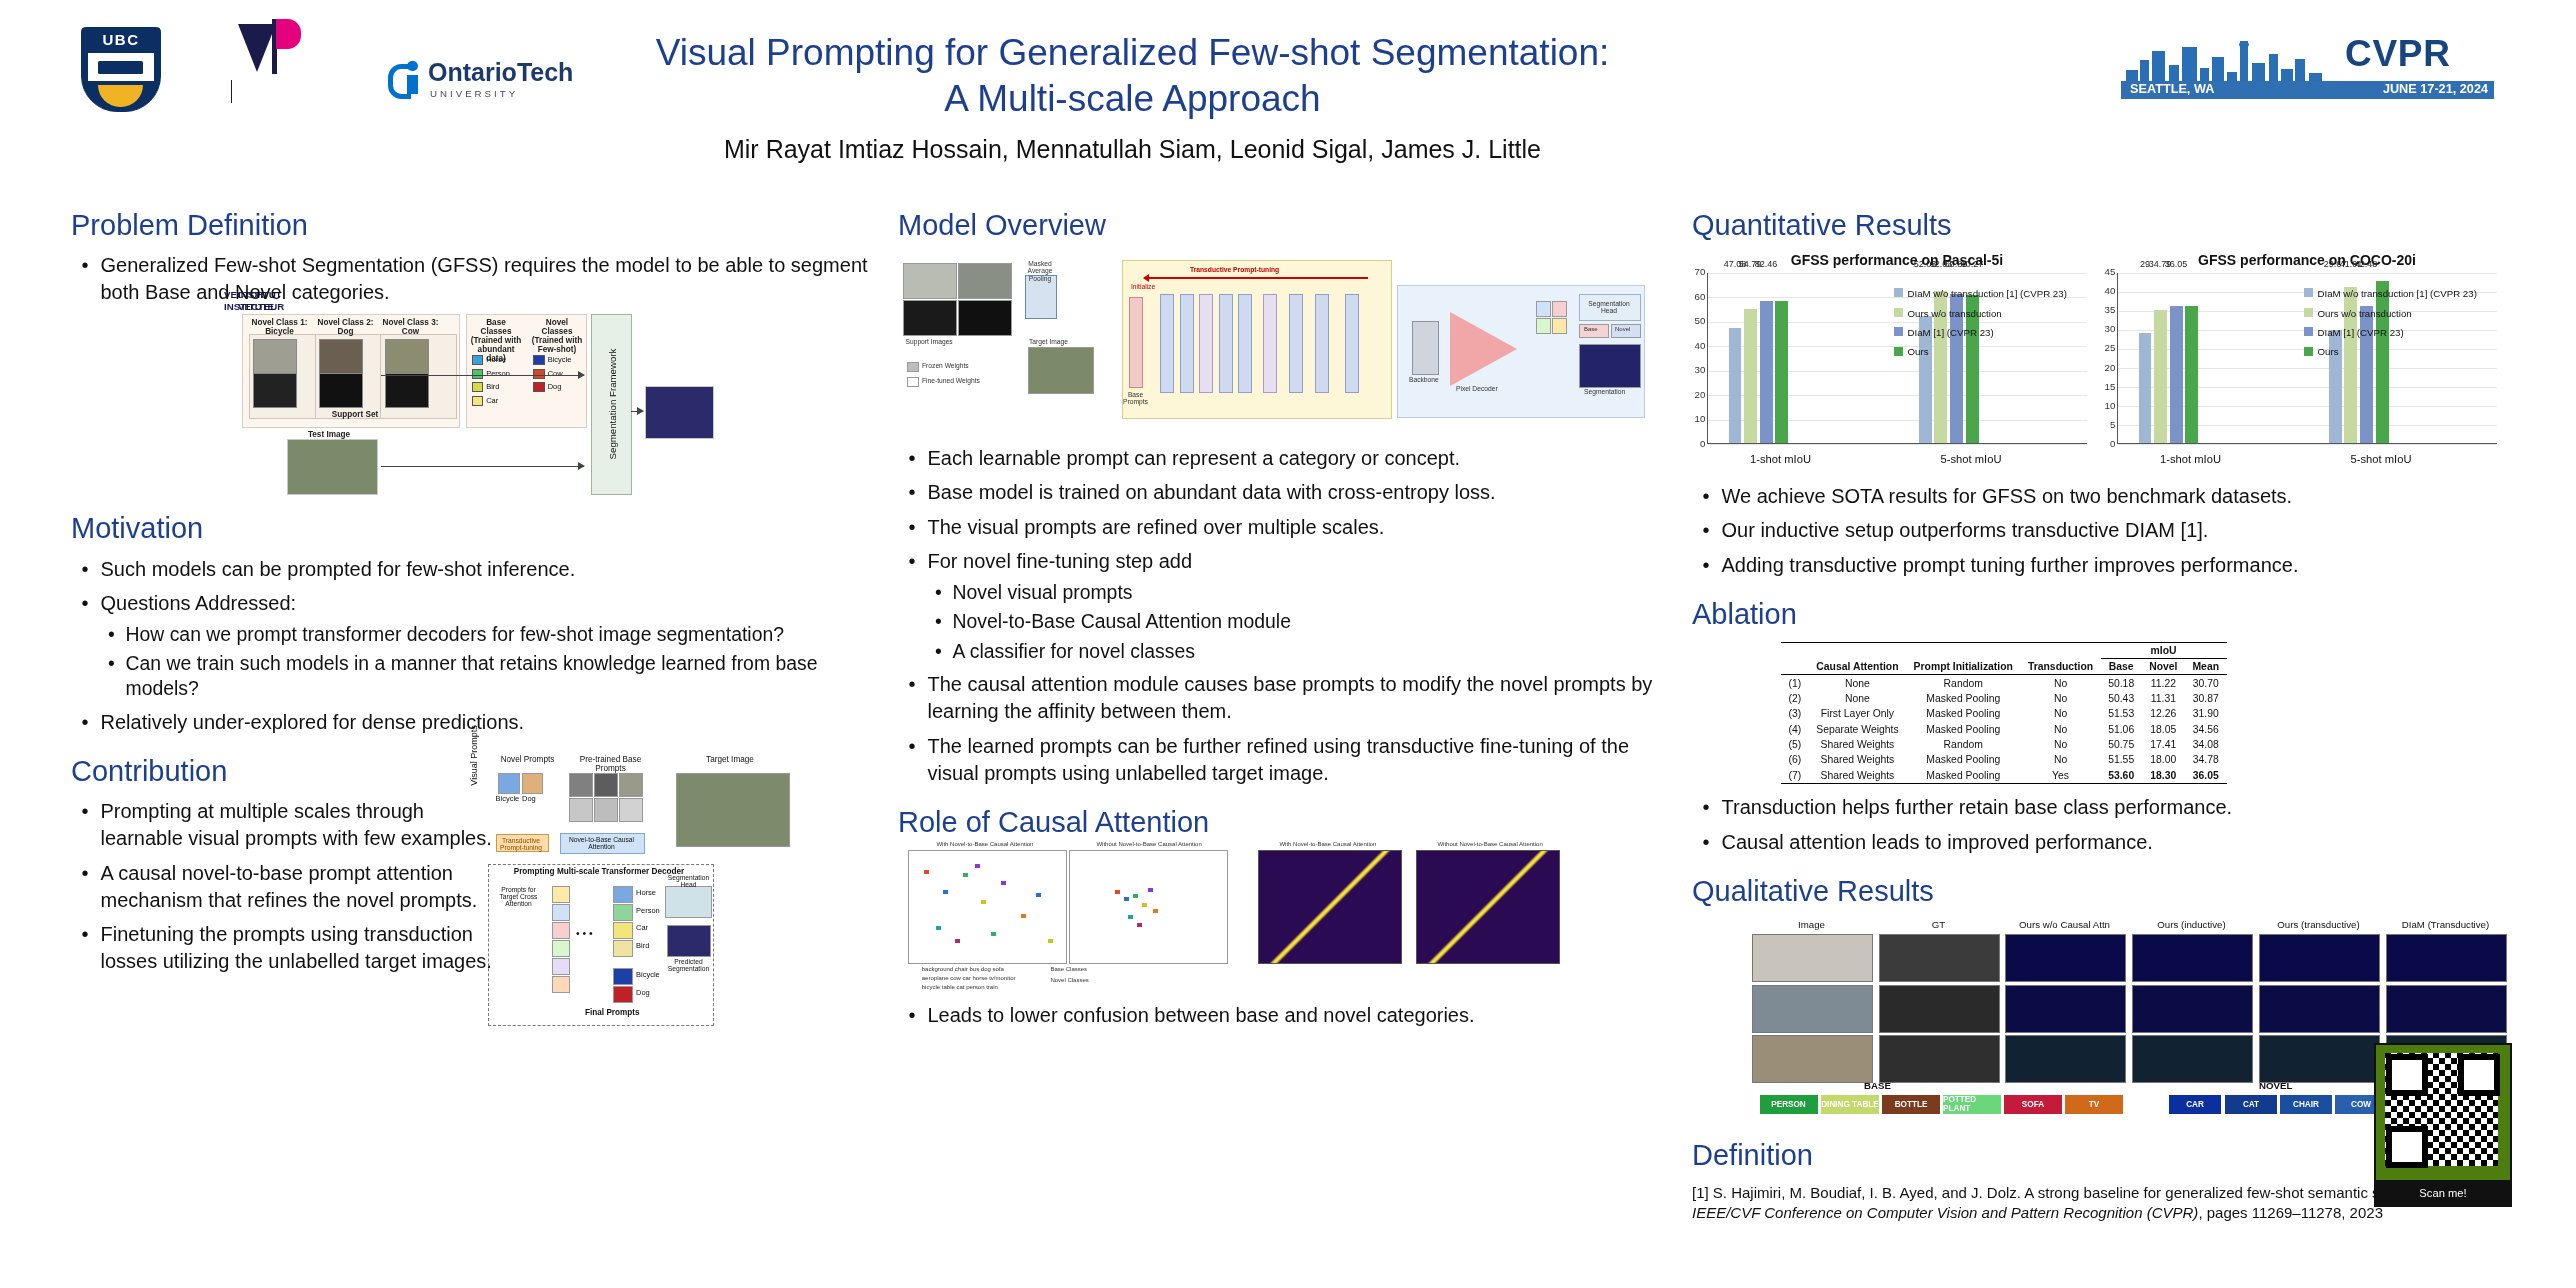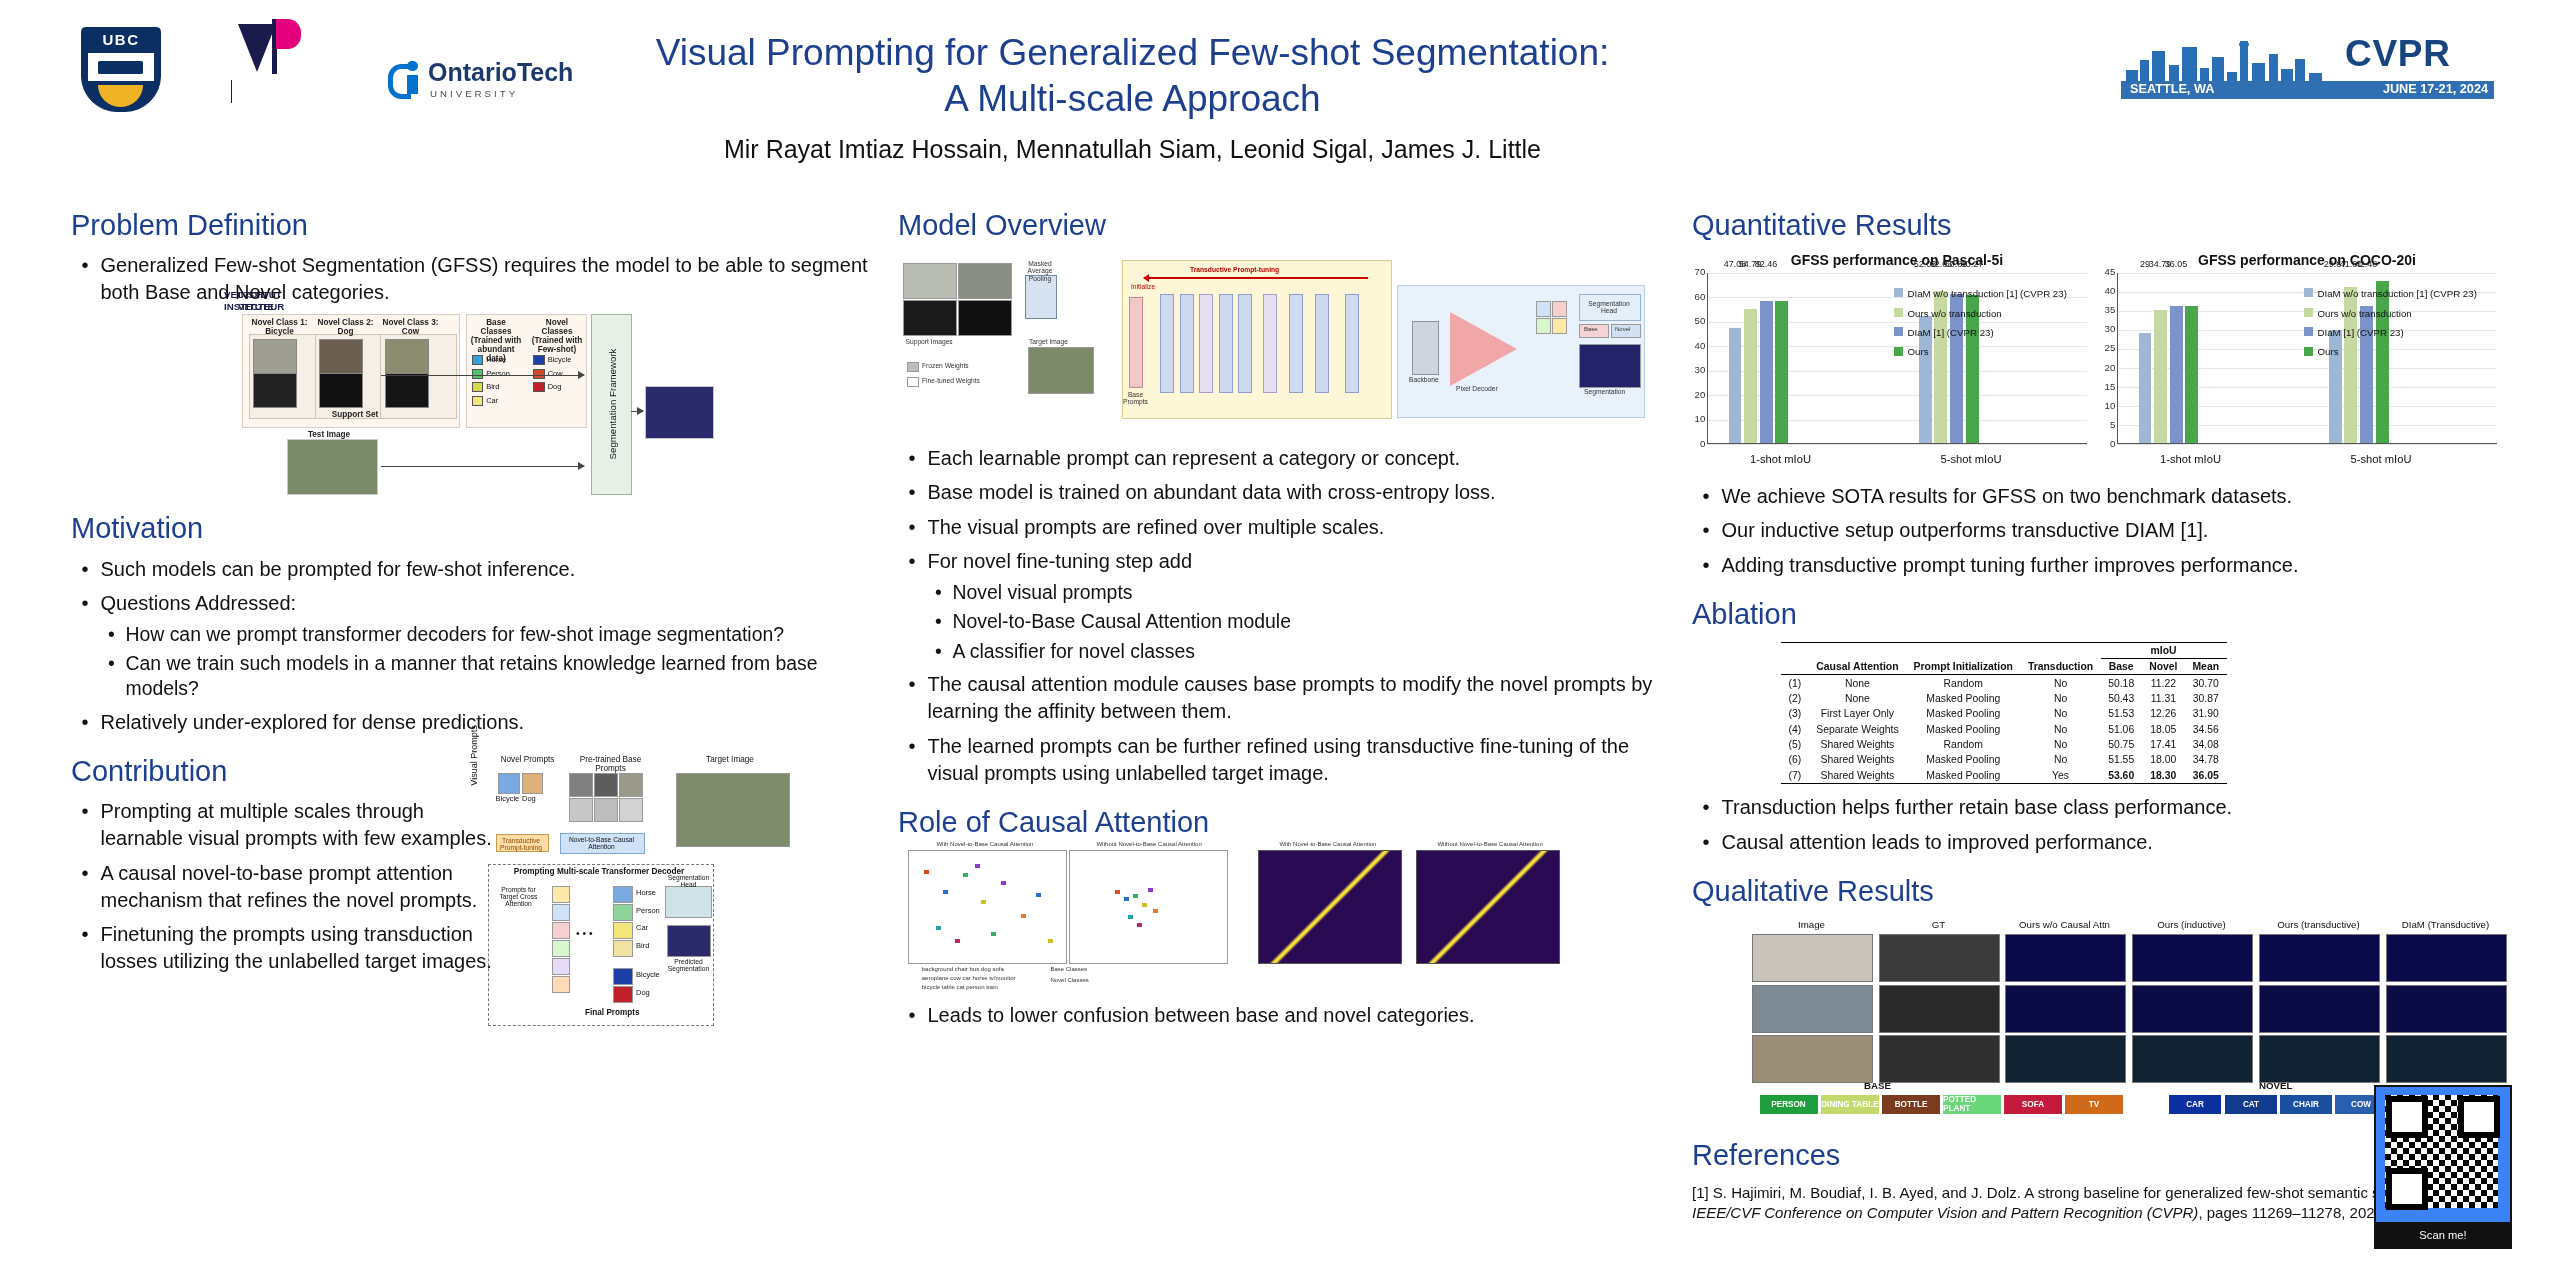--- a/index.html
+++ b/index.html
@@ -158,21 +158,21 @@
   .qh{position:absolute;top:0;font-size:9.7px;text-align:center;}
   .qcell{position:absolute;border:0.7px solid #777;}
   .qlegend{position:absolute;left:0;top:173px;width:768px;height:27px;}
   .qchip{position:absolute;height:19.4px;display:flex;align-items:center;justify-content:center;font-size:8.2px;font-weight:bold;color:#fff;}
 
   
   .refs{font-size:15px;line-height:20px;}
   .refs i{font-style:italic;}
 
   
-  .qr{position:absolute;left:2374px;top:1085px;width:134px;height:160px;background:#3b82f6;border:2.2px solid #111;}
+  .qr{position:absolute;left:2374px;top:1043px;width:134px;height:160px;background:#4d7c0f;border:2.2px solid #111;}
   .qr-code{position:absolute;left:9px;top:7.5px;width:113px;height:113px;
     background:
       repeating-linear-gradient(90deg,#000 0 6px,#fff 6px 12px),
       repeating-linear-gradient(0deg,#000 0 6px,#fff 6px 12px);
     background-blend-mode:difference;}
   .qr-fp{position:absolute;width:30px;height:30px;border:6px solid #000;background:#fff;}
   .qr-label{position:absolute;left:0;bottom:0;width:100%;height:25px;background:#111;color:#fff;font-size:11.2px;display:flex;align-items:center;justify-content:center;}
 </style>
 </head>
 <body>
@@ -793,21 +793,21 @@
             <div class="qchip" style="left:417px;top:3px;width:52px;background:#0b2f9e;">CAR</div>
             <div class="qchip" style="left:473px;top:3px;width:52px;background:#123a8f;">CAT</div>
             <div class="qchip" style="left:528px;top:3px;width:52px;background:#1a4fa0;">CHAIR</div>
             <div class="qchip" style="left:583px;top:3px;width:52px;background:#2a5fb0;">COW</div>
             <div class="qchip" style="left:638px;top:3px;width:52px;background:#3a6fc0;">BUS</div>
           </div>
         </div>
     </div>
 
     <div class="sec">
-      <h2 class="section">References</h2>
+      <h2 class="section">Definition</h2>
       <div class="refs">
         <span>[1]  S. Hajimiri, M. Boudiaf, I. B. Ayed, and J. Dolz. A strong baseline for generalized few-shot semantic segmentation. In </span><i>IEEE/CVF Conference on Computer Vision and Pattern Recognition (CVPR)</i><span>, pages 11269–11278, 2023</span>
       </div>
     </div>
   </div>
 
   <div class="qr">
     <div class="qr-code"></div>
     <div class="qr-fp" style="left:10.4px;top:9px;"></div>
     <div class="qr-fp" style="left:82px;top:9px;"></div>

